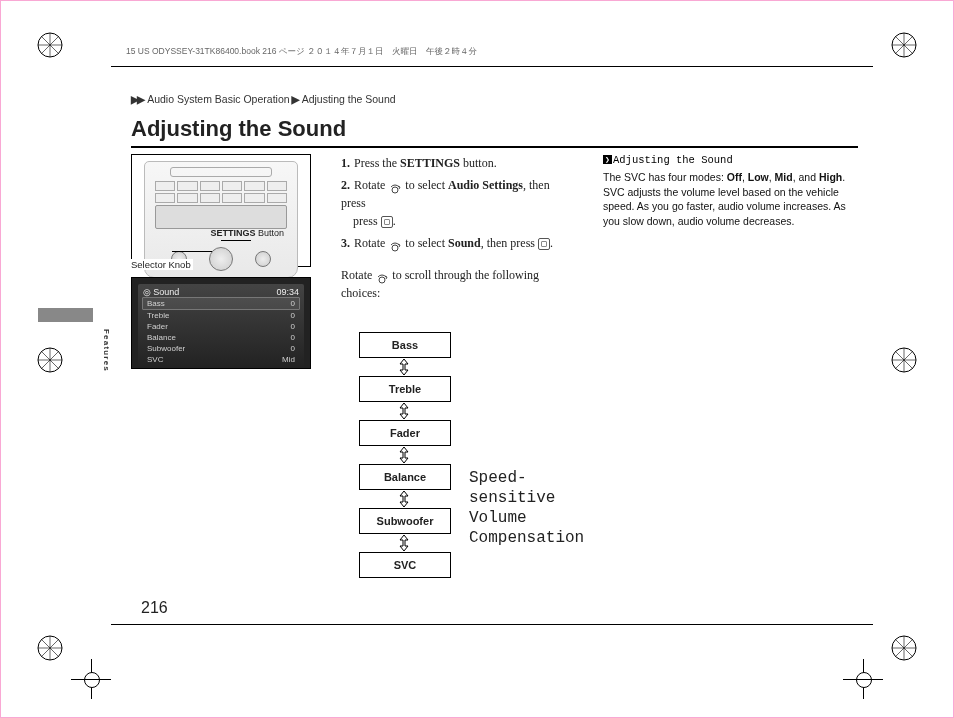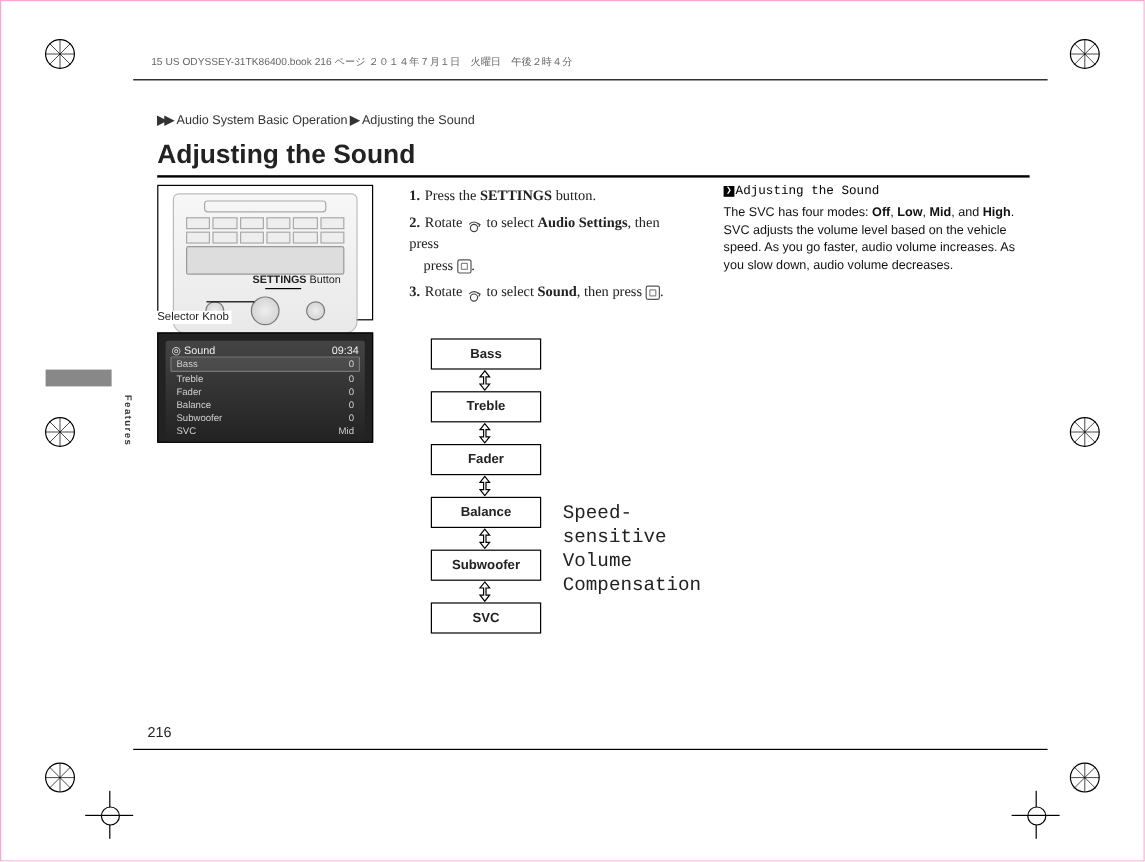--- a/index.html
+++ b/index.html
@@ -50,21 +50,21 @@
   .dial-ic{display:inline-block;width:14px;height:10px;vertical-align:middle}
   .knob-ic{display:inline-block;width:10px;height:10px;vertical-align:middle;border:1px solid #555;border-radius:2px;position:relative}
   .knob-ic:after{content:"";position:absolute;inset:2px;border:1px solid #888;border-radius:1px}
   .opt-col{margin-top:30px;display:flex;flex-direction:column;align-items:flex-start;gap:0;position:relative;padding-left:30px}
   .opt-box{border:1px solid #000;width:90px;height:24px;display:flex;align-items:center;justify-content:center;font-family:Arial,sans-serif;font-size:11px;font-weight:bold}
   .opt-arrows{height:18px;width:90px;display:flex;align-items:center;justify-content:center}
   .svc-note{position:absolute;left:140px;bottom:30px;width:100px;font-family:Liberation Mono, monospace;font-size:16px;line-height:1.25}
   .side-head{font-family:Liberation Mono, monospace;font-size:10.5px;margin-bottom:4px;color:#000}
   .side-head .bar{display:inline-block;width:9px;height:9px;background:#000;color:#fff;font-size:8px;text-align:center;line-height:9px;margin-right:1px;font-weight:bold;vertical-align:1px}
   .side-text{line-height:1.4}
-  .page-num{position:absolute;left:122px;bottom:100px;font-family:Arial,sans-serif;font-size:12px}
+  .page-num{position:absolute;left:140px;bottom:100px;font-family:Arial,sans-serif;font-size:16px}
   .side-tab{position:absolute;left:37px;top:307px;width:55px;height:14px;background:#888}
   .side-label{position:absolute;left:100px;top:328px;width:10px;font-family:Arial,sans-serif;font-size:8px;font-weight:bold;color:#333;writing-mode:vertical-rl;text-orientation:mixed;letter-spacing:1.2px}
 </style>
 </head>
 <body>
 
 <div class="page">
 
   <div class="reg reg-tl"><svg viewBox="0 0 28 28">
         <circle cx="14" cy="14" r="12" fill="none" stroke="#000"></circle>
@@ -185,20 +185,25 @@
         <p><span class="step-num">2.</span><span>Rotate </span><span class="dial-ic"><svg viewBox="0 0 14 10">
                 <circle cx="7" cy="6" r="3" fill="none" stroke="#444"></circle>
                 <path d="M3 3 A5 5 0 0 1 11 3" fill="none" stroke="#444"></path>
                 <path d="M10 2l2 1-1 2" fill="none" stroke="#444"></path>
               </svg></span><span> to select </span><b>Audio Settings</b><span>, then press </span><br>&nbsp;&nbsp;&nbsp;&nbsp;press <span class="knob-ic"></span><span>.</span></p>
         <p><span class="step-num">3.</span><span>Rotate </span><span class="dial-ic"><svg viewBox="0 0 14 10">
                 <circle cx="7" cy="6" r="3" fill="none" stroke="#444"></circle>
                 <path d="M3 3 A5 5 0 0 1 11 3" fill="none" stroke="#444"></path>
                 <path d="M10 2l2 1-1 2" fill="none" stroke="#444"></path>
               </svg></span><span> to select </span><b>Sound</b><span>, then press </span><span class="knob-ic"></span><span>.</span></p>
+        <p style="margin-top:14px"><span>Rotate </span><span class="dial-ic"><svg viewBox="0 0 14 10">
+                <circle cx="7" cy="6" r="3" fill="none" stroke="#444"></circle>
+                <path d="M3 3 A5 5 0 0 1 11 3" fill="none" stroke="#444"></path>
+                <path d="M10 2l2 1-1 2" fill="none" stroke="#444"></path>
+              </svg></span><span> to scroll through the following choices:</span></p>
       </div>
 
       <div class="opt-col">
         <div class="opt-box">Bass</div>
         <div class="opt-arrows">
             <svg width="14" height="18" viewBox="0 0 14 18">
               <path d="M7 1L3 6h3v6H3l4 5 4-5H8V6h3z" fill="none" stroke="#000" stroke-width="1"></path>
             </svg>
           </div>
         <div class="opt-box">Treble</div>

